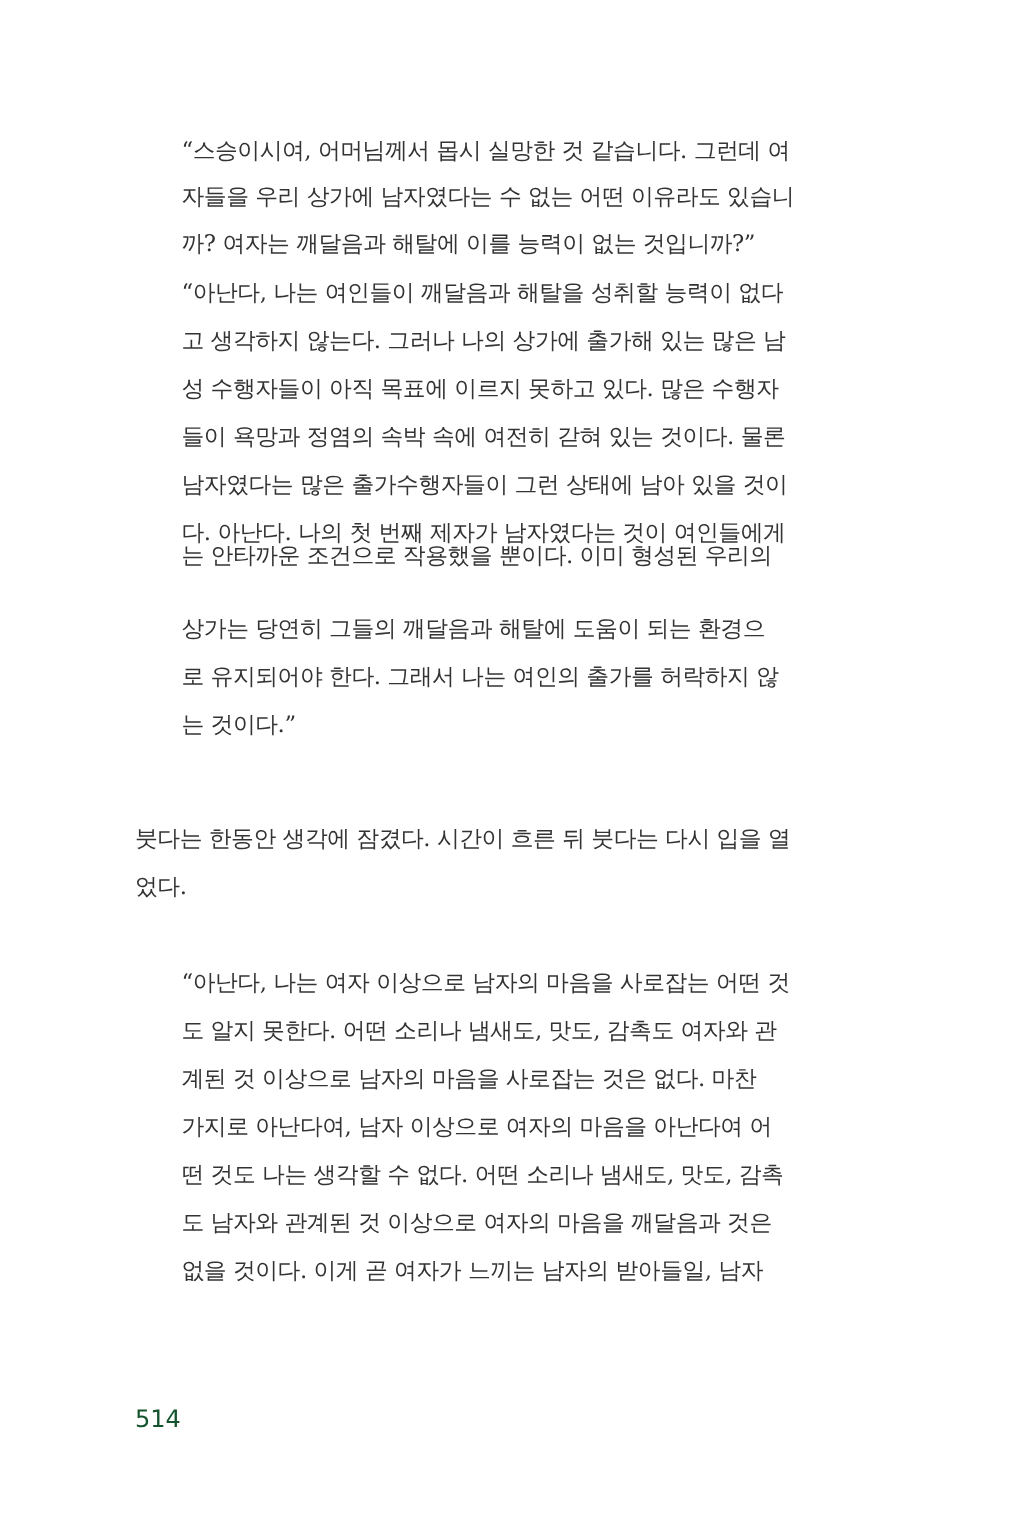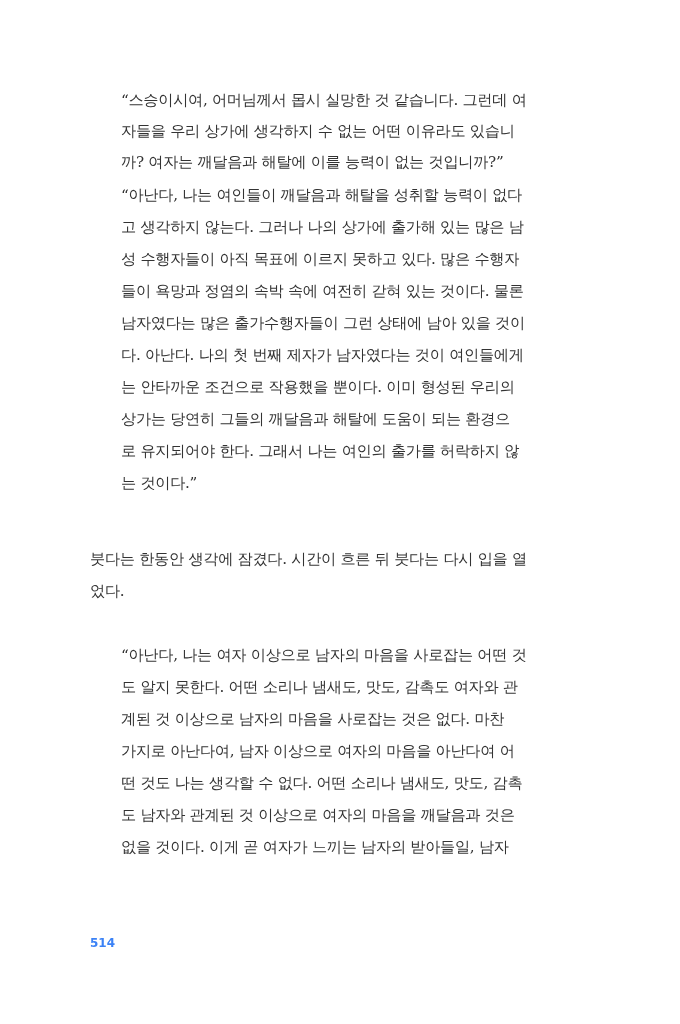--- a/index.html
+++ b/index.html
@@ -28,42 +28,42 @@
       letter-spacing: -0.3px;
       color: #333333;
     }
     .quote .line { left: 121px; }
     .narr .line { left: 90px; }
     .page-number {
       position: absolute;
       left: 90px;
       top: 936px;
       font-family: "DejaVu Sans", "Liberation Sans", sans-serif;
-      font-weight: bold;
-      font-size: 12px;
-      color: #3b82f6;
+      font-weight: normal;
+      font-size: 16px;
+      color: #14532d;
       letter-spacing: 0px;
     }
   </style>
 </head>
 <body>
 
 <div class="page">
 
   <div class="quote">
     <div class="line" style="top:90px">“스승이시여, 어머님께서 몹시 실망한 것 같습니다. 그런데 여</div>
-    <div class="line" style="top:121px">자들을 우리 상가에 생각하지 수 없는 어떤 이유라도 있습니</div>
+    <div class="line" style="top:121px">자들을 우리 상가에 남자였다는 수 없는 어떤 이유라도 있습니</div>
     <div class="line" style="top:152px">까? 여자는 깨달음과 해탈에 이를 능력이 없는 것입니까?”</div>
     <div class="line" style="top:185px">“아난다, 나는 여인들이 깨달음과 해탈을 성취할 능력이 없다</div>
     <div class="line" style="top:217px">고 생각하지 않는다. 그러나 나의 상가에 출가해 있는 많은 남</div>
     <div class="line" style="top:249px">성 수행자들이 아직 목표에 이르지 못하고 있다. 많은 수행자</div>
     <div class="line" style="top:281px">들이 욕망과 정염의 속박 속에 여전히 갇혀 있는 것이다. 물론</div>
     <div class="line" style="top:313px">남자였다는 많은 출가수행자들이 그런 상태에 남아 있을 것이</div>
     <div class="line" style="top:345px">다. 아난다. 나의 첫 번째 제자가 남자였다는 것이 여인들에게</div>
-    <div class="line" style="top:377px">는 안타까운 조건으로 작용했을 뿐이다. 이미 형성된 우리의</div>
+    <div class="line" style="top:360px">는 안타까운 조건으로 작용했을 뿐이다. 이미 형성된 우리의</div>
     <div class="line" style="top:409px">상가는 당연히 그들의 깨달음과 해탈에 도움이 되는 환경으</div>
     <div class="line" style="top:441px">로 유지되어야 한다. 그래서 나는 여인의 출가를 허락하지 않</div>
     <div class="line" style="top:473px">는 것이다.”</div>
   </div>
 
   <div class="narr">
     <div class="line" style="top:549px">붓다는 한동안 생각에 잠겼다. 시간이 흐른 뒤 붓다는 다시 입을 열</div>
     <div class="line" style="top:581px">었다.</div>
   </div>
 

